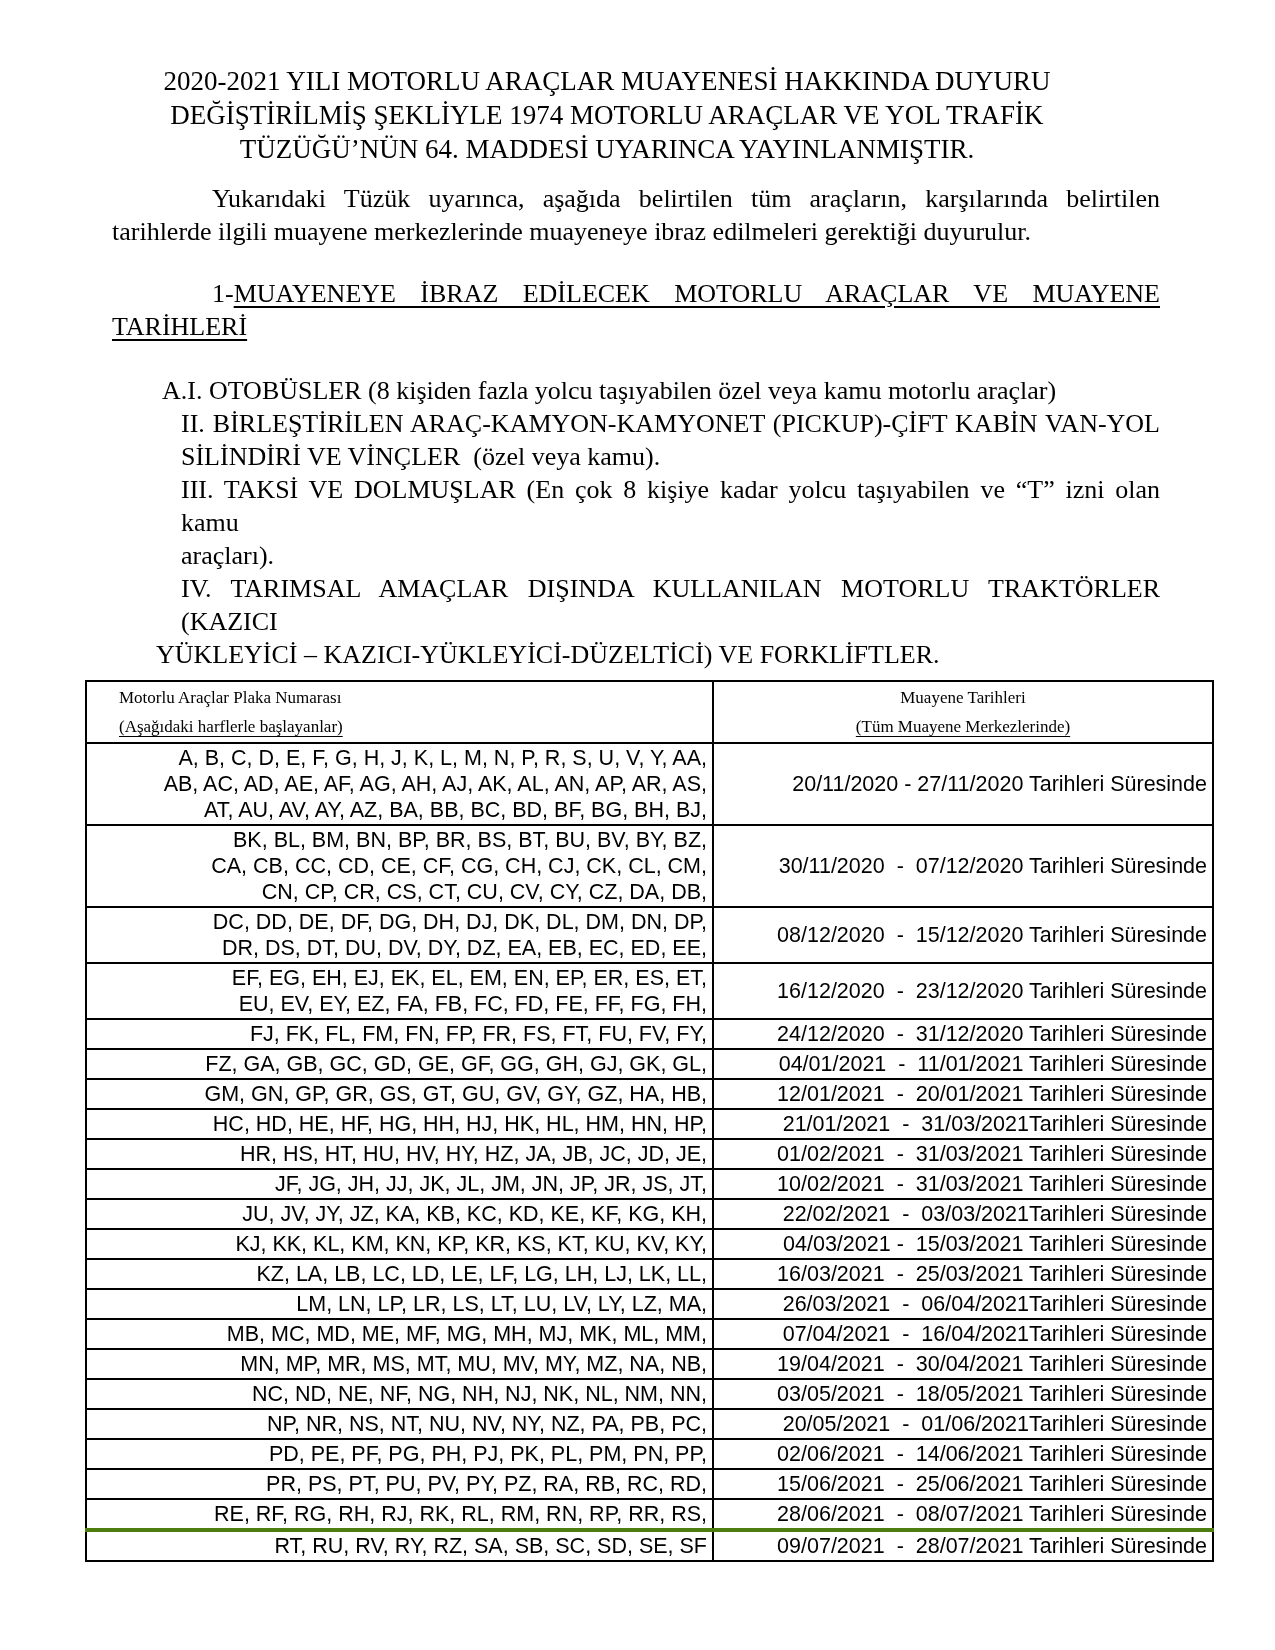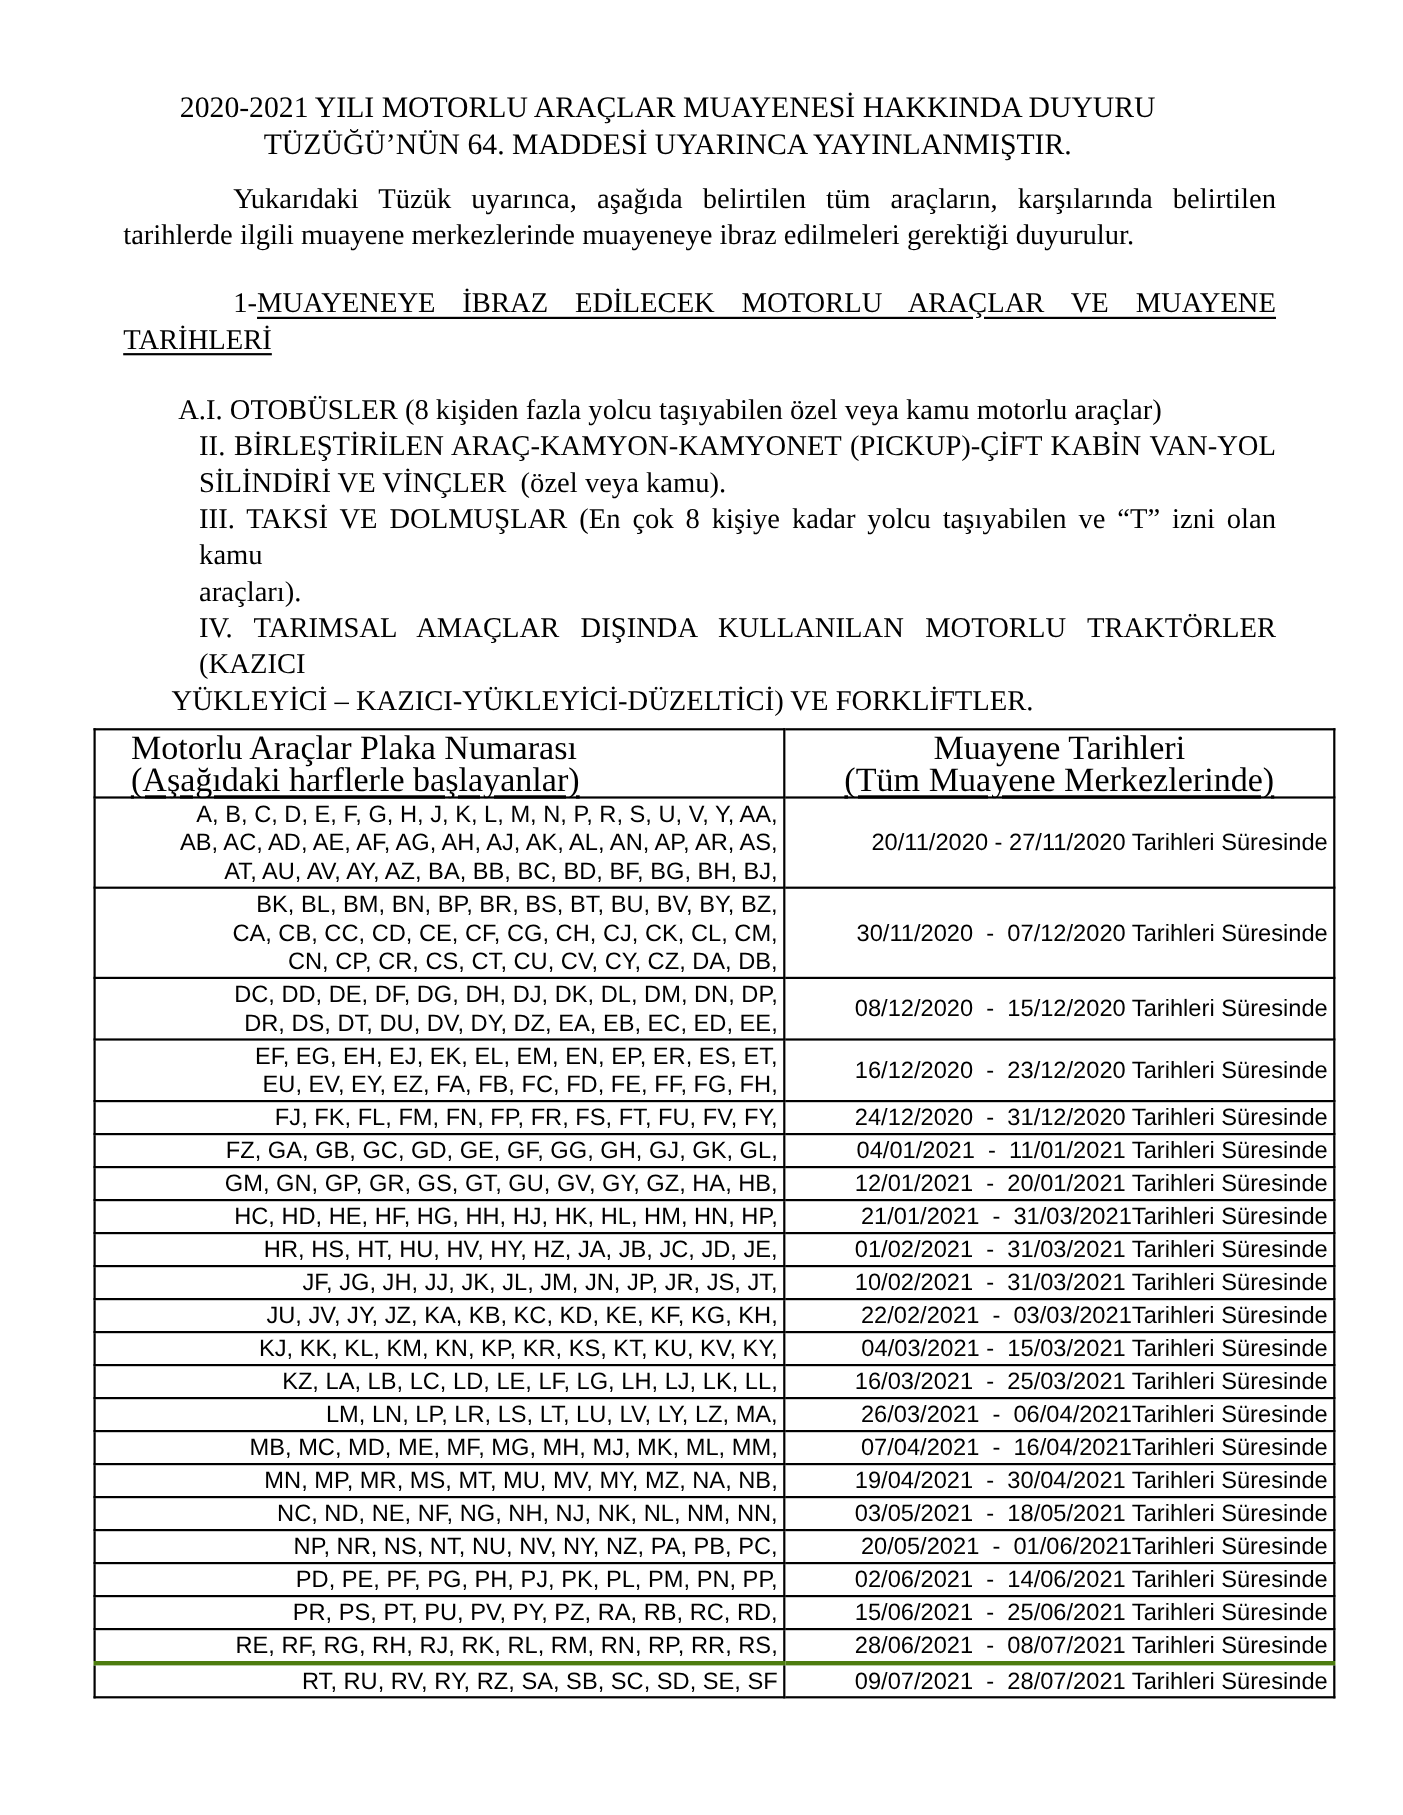--- a/index.html
+++ b/index.html
@@ -2,21 +2,21 @@
 <html lang="tr"><head>
 <meta charset="utf-8">
 <style>
   html,body{margin:0;padding:0;background:#ffffff;}
   .page{
     position:relative;
     width:1275px;height:1650px;
     background:#ffffff;color:#000000;
     font-family:"Liberation Serif", serif;
     box-sizing:border-box;
-    padding:80px 115px 0 112px;
+    padding:64px 115px 0 112px;
     overflow:hidden;
   }
   
   .title-block{ text-align:center; margin-right:58px; }
   .title-line{ font-size:27px; line-height:34px; white-space:nowrap; }
   
   .line{ display:block; font-size:26px; line-height:33px; }
   .jl{ text-align:justify; text-align-last:justify; }
   .ind-big{ text-indent:100px; }
   .ind-a{ padding-left:14px; }
@@ -39,21 +39,21 @@
   table.sched col.c1{ width:627px; }
   table.sched col.c2{ width:500px; }
   table.sched th, table.sched td{
     border:2px solid #000;
     vertical-align:middle;
     box-sizing:border-box;
   }
   th.hcell{
     font-family:"Liberation Serif", serif;
     font-weight:normal;
-    font-size:31px; line-height:29px;
+    font-size:17px; line-height:29px;
     padding:1px 6px;
     vertical-align:top;
   }
   th.hcell.left{ text-align:left; padding-left:32px; }
   th.hcell.center{ text-align:center; }
   td.cell{
     font-family:"Liberation Sans", sans-serif;
     font-size:21.5px;
     line-height:26px;
     padding:1px 5px;
@@ -64,20 +64,21 @@
   
   table.sched tbody tr:last-child td{ border-top:4px solid #4d7c0f; }
 </style>
 </head>
 <body>
 
 <div class="page">
 
   <div class="title-block">
     <div class="title-line">2020-2021 YILI MOTORLU ARAÇLAR MUAYENESİ HAKKINDA DUYURU</div>
+    <div class="title-line">DEĞİŞTİRİLMİŞ ŞEKLİYLE 1974 MOTORLU ARAÇLAR VE YOL TRAFİK</div>
     <div class="title-line">TÜZÜĞÜ’NÜN 64. MADDESİ UYARINCA YAYINLANMIŞTIR.</div>
   </div>
 
   <div class="intro">
     <span class="line jl ind-big">Yukarıdaki Tüzük uyarınca, aşağıda belirtilen tüm araçların, karşılarında belirtilen</span>
     <span class="line">tarihlerde ilgili muayene merkezlerinde muayeneye ibraz edilmeleri gerektiği duyurulur.</span>
   </div>
 
   <div class="heading">
     <div class="line jl ind-big"><span>1-</span><span class="u">MUAYENEYE İBRAZ EDİLECEK MOTORLU ARAÇLAR VE MUAYENE</span></div>

